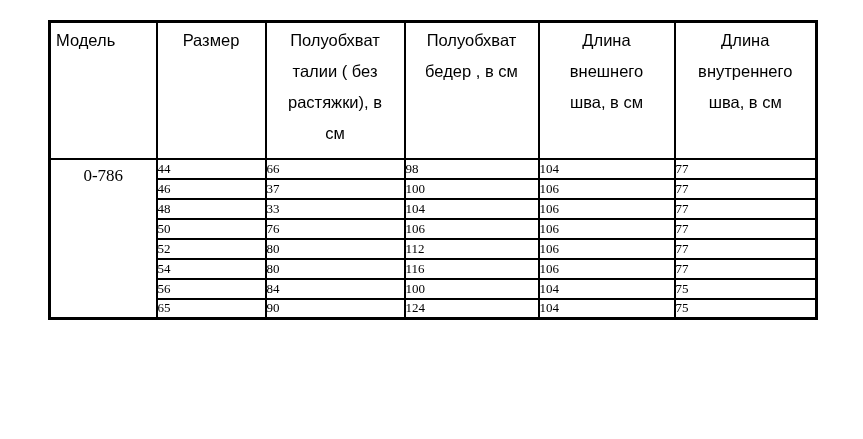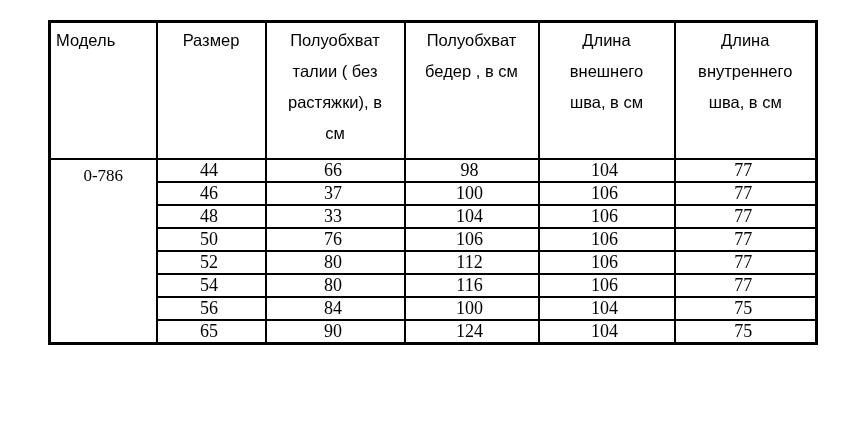--- a/index.html
+++ b/index.html
@@ -39,22 +39,22 @@
     line-height: 31px;
     vertical-align: top;
     padding: 2px 4px 0 4px;
     white-space: pre-line;
   }
   th.col-model {
     text-align: left;
     padding-left: 5px;
   }
   td.num {
-    font-size: 18px;
-    text-align: center;
+    font-size: 13px;
+    text-align: left;
     vertical-align: middle;
     padding: 0 4px 0 0;
   }
   td.model {
     font-size: 17px;
     text-align: center;
     vertical-align: top;
     padding-top: 6px;
   }
 </style>

